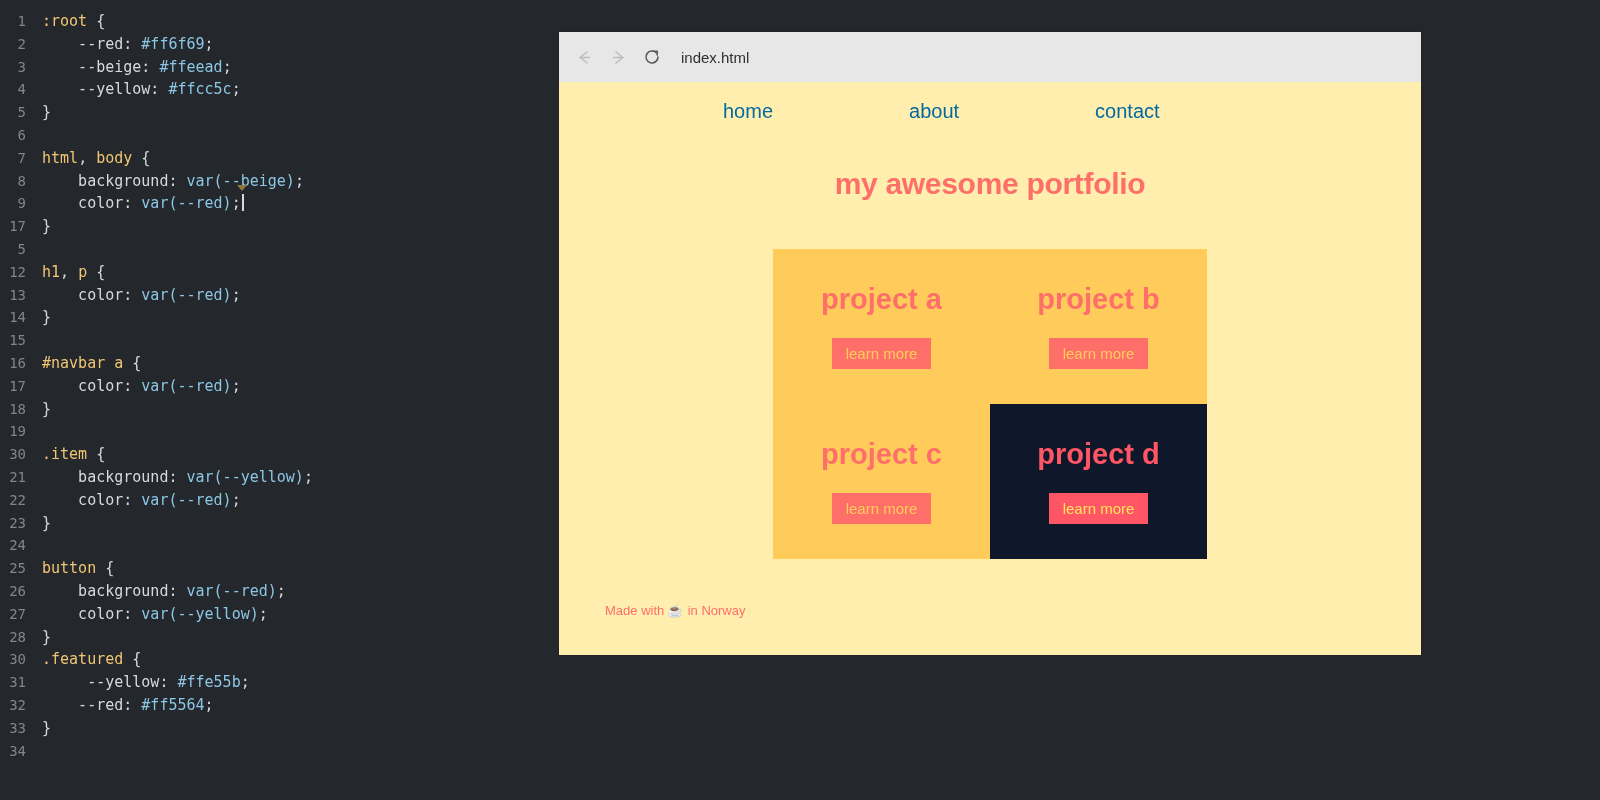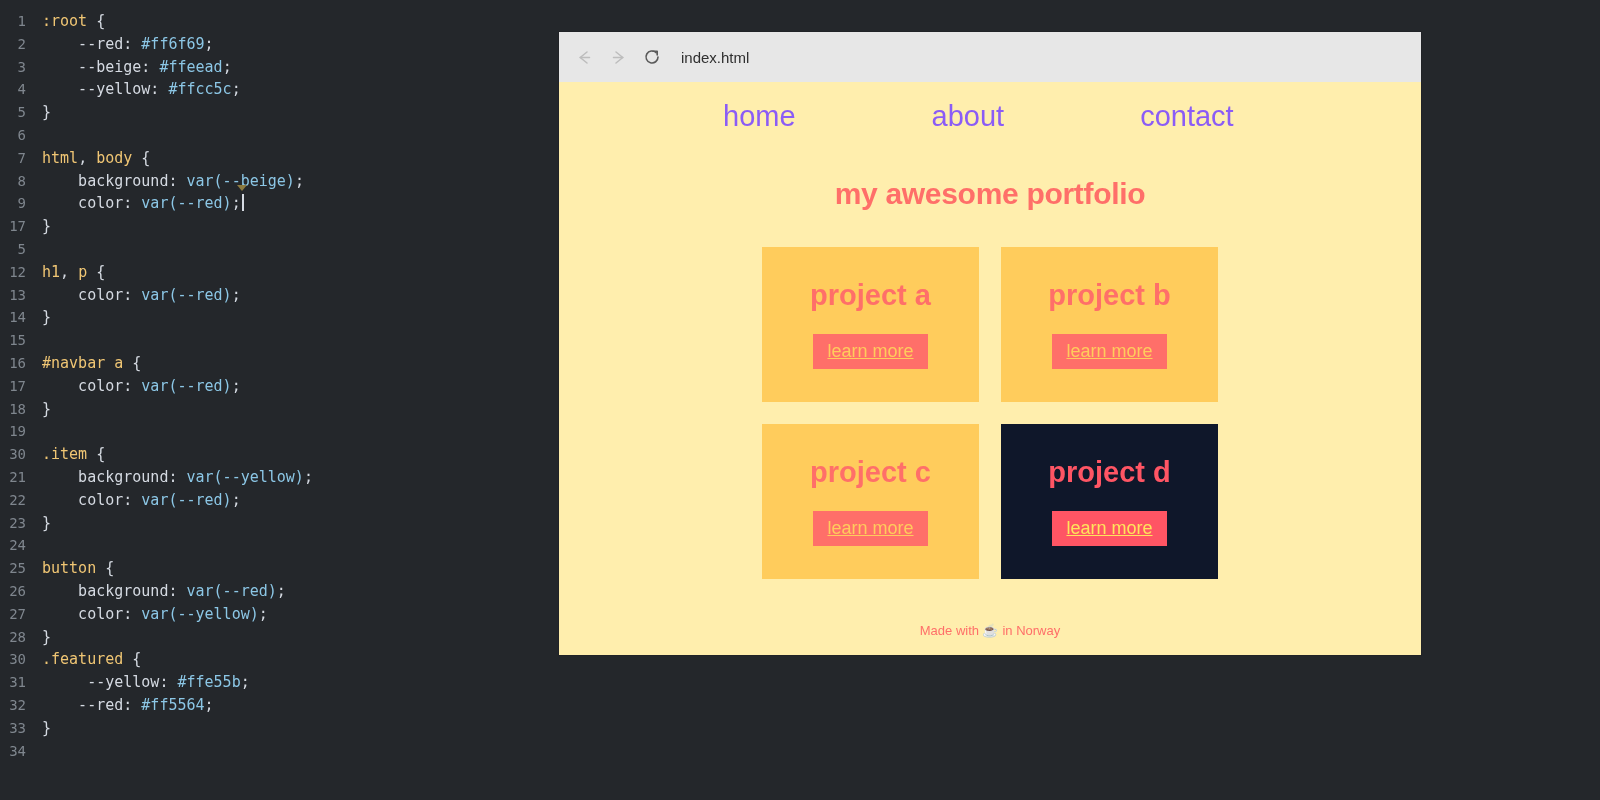--- a/index.html
+++ b/index.html
@@ -104,41 +104,40 @@
     position: relative;
   }
 
   #navbar {
     display: flex;
     padding-top: 18px;
     padding-left: 118px;
     gap: 136px;
   }
   #navbar a {
-    color: #8b5cf6;
-    font-size: 29px;
+    color: #0369a1;
+    font-size: 20px;
     text-decoration: none;
     font-family: "Liberation Sans", sans-serif;
   }
 
   #headline {
     text-align: center;
     color: #ff6f69;
     font-size: 30px;
     font-weight: bold;
     margin-top: 44px;
     letter-spacing: -0.3px;
   }
 
   #grid {
-    margin-top: 36px;
+    margin-top: 48px;
     display: grid;
     grid-template-columns: 217px 217px;
     grid-template-rows: 155px 155px;
-    gap: 22px;
     justify-content: center;
   }
   .item {
     background: #ffcc5c;
     color: #ff6f69;
     display: flex;
     flex-direction: column;
     align-items: center;
     justify-content: center;
     gap: 24px;
@@ -146,30 +145,28 @@
   .item.featured { background: #0f172a; color: #ff5564; }
   .item-title {
     font-size: 29px;
     font-weight: bold;
     line-height: 1;
   }
   .item button {
     background: #ff6f69;
     color: #ffcc5c;
     border: none;
-    font-size: 18px;
+    font-size: 15px;
     padding: 7px 14px;
     font-family: "Liberation Sans", sans-serif;
     cursor: pointer;
-    text-decoration: underline;
   }
   .item.featured button { background: #ff5564; color: #ffe55b; }
 
   #footer {
-    text-align: center;
     color: #ff6f69;
     font-size: 13px;
     margin-top: 44px;
   }
 </style>
 </head>
 <body>
 
 <div id="editor">
     <div class="code-line"><span class="ln">1</span><span class="code-text"><span class="tok-sel">:root</span><span class="tok-punc"> {</span></span></div>

